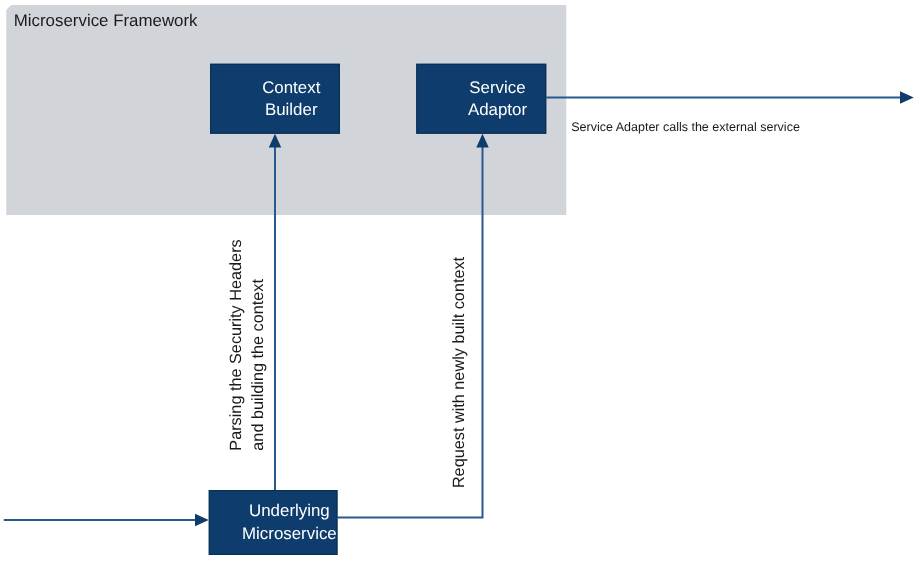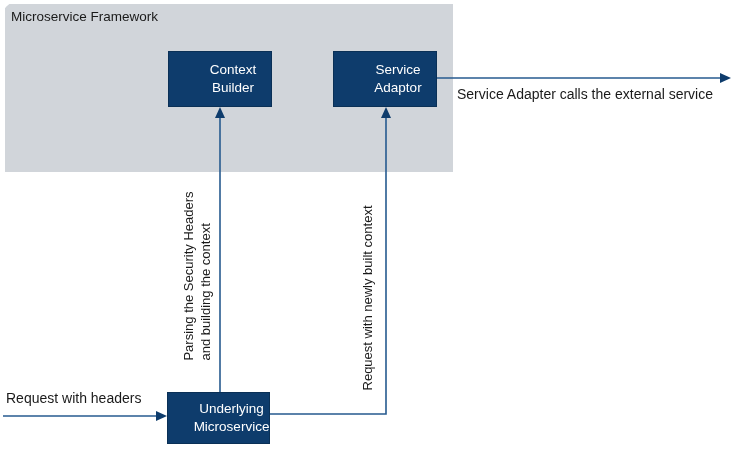--- a/index.html
+++ b/index.html
@@ -13,21 +13,21 @@
   .framework-label{position:absolute;left:11px;top:9px;font-size:13.5px;color:var(--text);}
   .node{position:absolute;background:var(--navy);border:1px solid #0a3056;color:var(--node_text);
         display:flex;align-items:center;justify-content:center;text-align:center;
         font-size:13.5px;line-height:1.35;white-space:pre-line;padding-left:26px;}
   #node-context-builder{left:168px;top:51px;width:104px;height:56px;}
   #node-service-adaptor{left:333px;top:51px;width:104px;height:56px;}
   #node-underlying{left:167px;top:392px;width:103px;height:52px;}
   svg.connectors{position:absolute;left:0;top:0;width:738px;height:451px;pointer-events:none;}
   svg.connectors .shaft{stroke:var(--line);stroke-width:1.6;fill:none;}
   svg.connectors .head{fill:var(--arrow);stroke:none;}
-  .edge-label{position:absolute;font-size:14px;color:var(--text);line-height:1.3;white-space:pre-line;}
+  .edge-label{position:absolute;font-size:10px;color:var(--text);line-height:1.3;white-space:pre-line;margin-top:11px;}
   .edge-label-v{position:absolute;font-size:13px;color:var(--text);line-height:1.3;white-space:pre-line;
                 text-align:left;transform:translate(-50%,-50%) rotate(-90deg);}
   #label-request{left:6px;top:389px;}
   #label-external{left:457px;top:85px;}
   #label-parsing{left:198px;top:276px;}
   #label-newctx{left:368px;top:298px;}
 </style>
 </head>
 <body>
 
@@ -51,19 +51,18 @@
     <polygon class="head" points="731,78 720,73 720,83"></polygon>
   </svg>
 
   <div id="node-context-builder" class="node">Context
 Builder</div>
   <div id="node-service-adaptor" class="node">Service
 Adaptor</div>
   <div id="node-underlying" class="node">Underlying
 Microservice</div>
 
-  <div id="label-request" class="edge-label">Request with headers</div>
   <div id="label-parsing" class="edge-label-v">Parsing the Security Headers
 and building the context</div>
   <div id="label-newctx" class="edge-label-v">Request with newly built context</div>
   <div id="label-external" class="edge-label">Service Adapter calls the external service</div>
 
 </div>
 
 </body></html>

